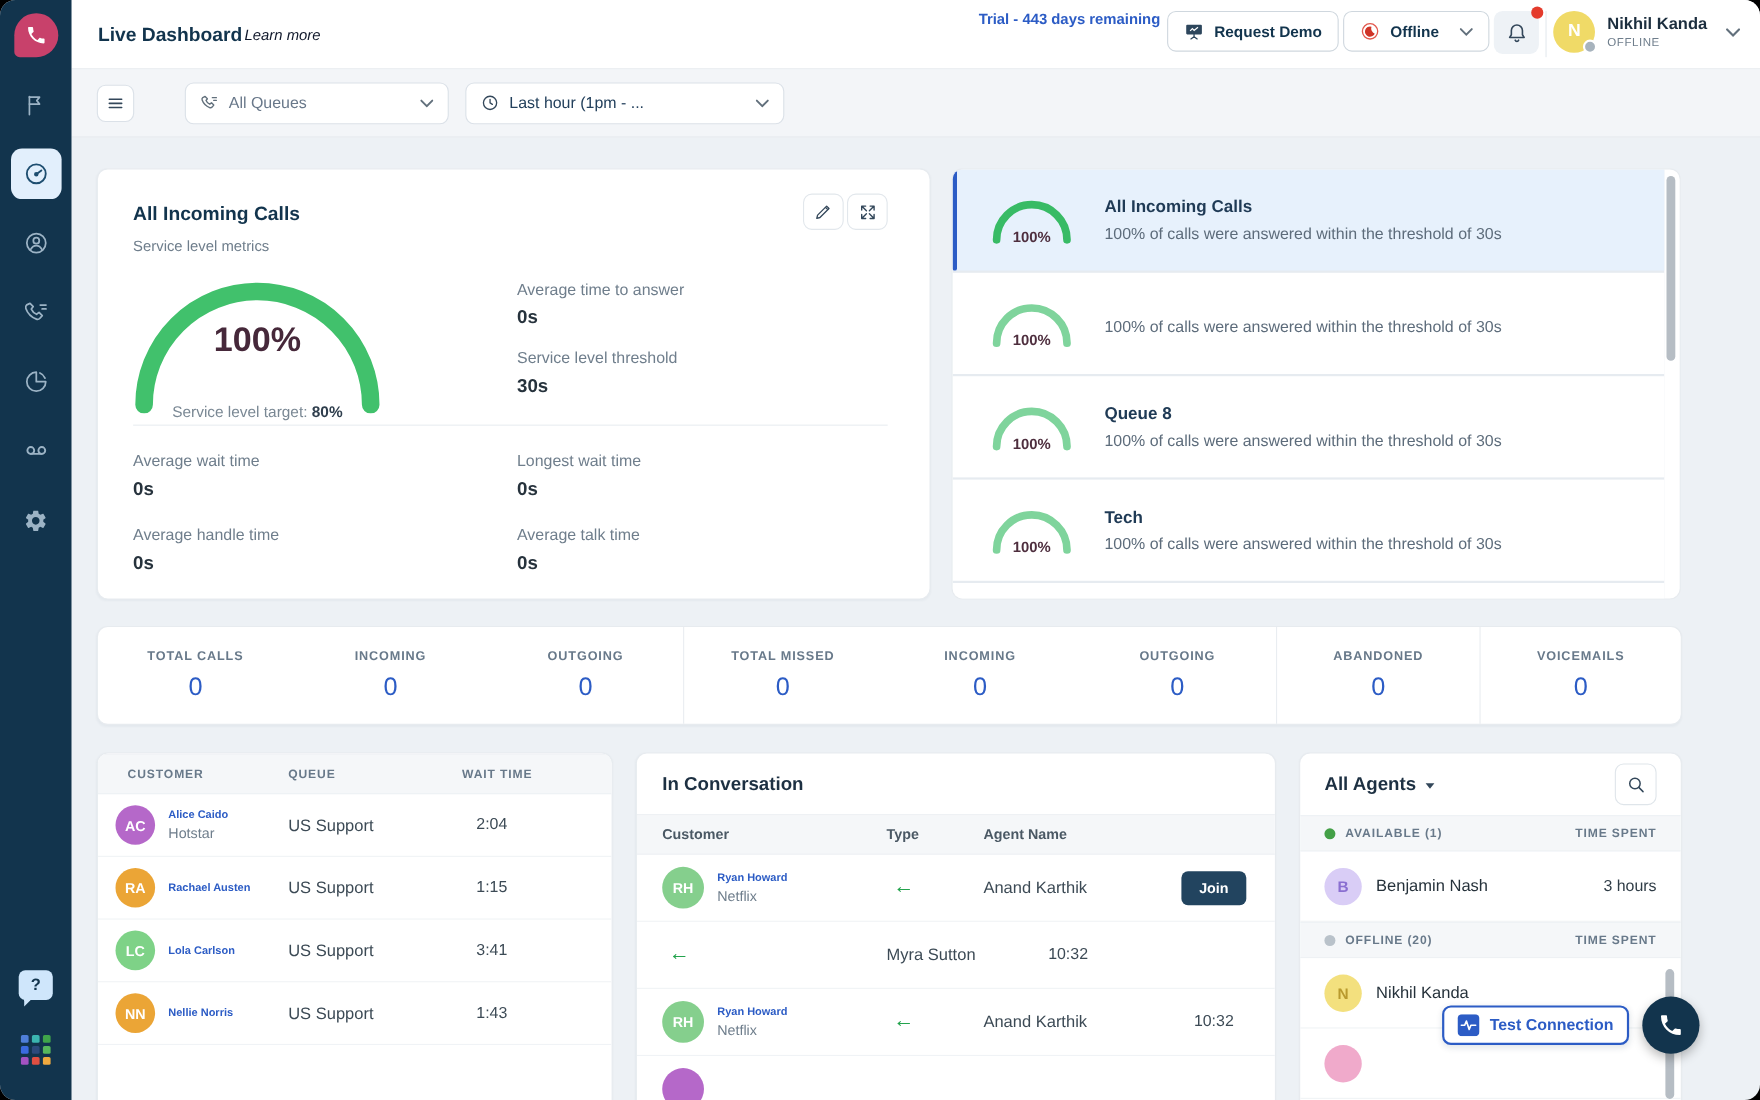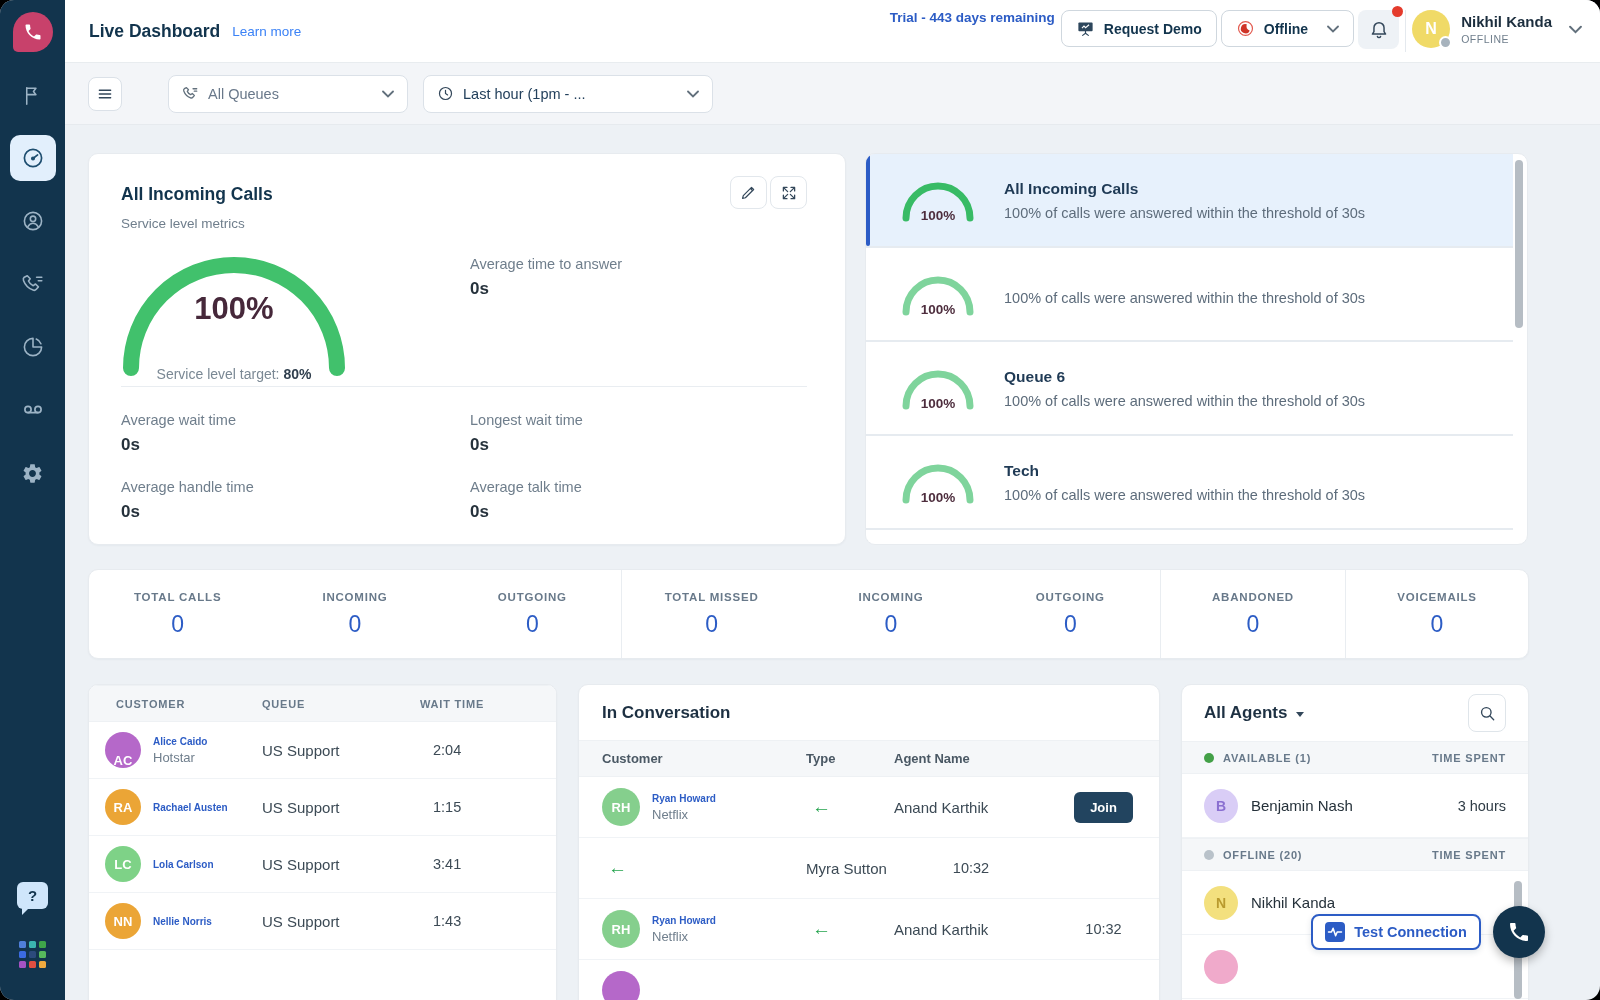--- a/index.html
+++ b/index.html
@@ -18,21 +18,21 @@
   .sidebar-bottom { margin-top:auto; margin-bottom:32px; display:flex; flex-direction:column; gap:32px; align-items:center; }
   .help-bubble { width:31px; height:27px; background:#cfe6fb; border-radius:6px; position:relative; display:flex; align-items:center; justify-content:center; font-weight:700; font-size:15px; color:#12344d; cursor:pointer; }
   .help-bubble::after { content:''; position:absolute; bottom:-6px; left:5px; border:5px solid transparent; border-top-color:#cfe6fb; border-left-color:#cfe6fb; }
   .app-grid { display:grid; grid-template-columns:repeat(3,7px); gap:3px; cursor:pointer; }
   .app-grid span { width:7px; height:7px; border-radius:1.5px; }
 
   
   .main { flex:1; display:flex; flex-direction:column; min-width:0; }
   .topbar { height:63px; background:#fff; display:flex; align-items:center; padding:0 18px 0 24px; border-bottom:1px solid #e8ecef; flex-shrink:0; }
   .topbar-title { font-size:17.5px; font-weight:700; color:#12344d; }
-  .learn-more { color:#3b82f6; font-size:13.5px; margin-left:12px; text-decoration:none; cursor:pointer; }
+  .learn-more { color:#0f172a; font-size:13.5px; margin-left:2px; text-decoration:none; cursor:pointer;font-style:italic; }
   .topbar-right { margin-left:auto; display:flex; align-items:flex-start; gap:4px; }
   .trial { color:#2c5cc5; font-size:13.5px; font-weight:600; margin-right:2px; }
   .btn-white { display:flex; gap:9px; align-items:center; background:#fff; border:1px solid #cfd7de; border-radius:8px; height:37px; padding:0 14px; font-size:14px; font-weight:600; color:#12344d; cursor:pointer; }
   .presence-chevron { margin-left:10px; }
   .bell-btn { width:41px; height:39px; background:#eef2f6; border:none; border-radius:8px; position:relative; display:flex; align-items:center; justify-content:center; cursor:pointer; }
   .bell-dot { position:absolute; top:-4px; right:-4px; width:11px; height:11px; background:#e43b2c; border-radius:50%; }
   .topbar-divider { width:1px; height:42px; background:#e4e9ee; margin:0 2px; }
   .user { display:flex; align-items:center; gap:11px; cursor:pointer; }
   .user-avatar { width:38px; height:38px; border-radius:50%; background:#f0da67; color:#fff; font-weight:700; font-size:16px; display:flex; align-items:center; justify-content:center; position:relative; flex-shrink:0; }
   .user-avatar .dot { position:absolute; bottom:-1px; right:-2px; width:13px; height:13px; border-radius:50%; background:#a7b3bd; border:2px solid #fff; }
@@ -320,20 +320,24 @@
                 <path d="M 12 114 A 103 103 0 0 1 218 114" fill="none" stroke="#41c16c" stroke-width="16" stroke-linecap="round"></path>
               </svg>
             <div class="val">100%</div>
             <div class="target"><span>Service level target:</span> <b>80%</b></div>
           </div>
           <div class="sc-right">
             <div class="blk">
               <div class="m-label">Average time to answer</div>
               <div class="m-value">0s</div>
             </div>
+            <div class="blk">
+              <div class="m-label">Service level threshold</div>
+              <div class="m-value">30s</div>
+            </div>
           </div>
           <div class="sc-div"></div>
           <div class="sc-bottom">
             <div class="blk">
               <div class="m-label">Average wait time</div>
               <div class="m-value">0s</div>
             </div>
             <div class="blk">
               <div class="m-label">Longest wait time</div>
               <div class="m-value">0s</div>
@@ -375,21 +379,21 @@
               </div>
             </div>
             <div class="queue-item">
               <div class="qi-gauge">
                 <svg width="78" height="46" viewBox="0 0 78 46">
                     <path d="M 7 41 A 32 32 0 0 1 71 41" fill="none" stroke="#7fd49c" stroke-width="7" stroke-linecap="round"></path>
                   </svg>
                 <div class="val">100%</div>
               </div>
               <div class="qi-text">
-                <div class="qi-name">Queue 6</div>
+                <div class="qi-name">Queue 8</div>
                 <div class="qi-desc">100% of calls were answered within the threshold of 30s</div>
               </div>
             </div>
             <div class="queue-item">
               <div class="qi-gauge">
                 <svg width="78" height="46" viewBox="0 0 78 46">
                     <path d="M 7 41 A 32 32 0 0 1 71 41" fill="none" stroke="#7fd49c" stroke-width="7" stroke-linecap="round"></path>
                   </svg>
                 <div class="val">100%</div>
               </div>
@@ -450,21 +454,21 @@
       <div class="row3">
 
         <section class="card inqueue">
           <div class="iq-grid iq-head thead">
             <span class="th">CUSTOMER</span>
             <span class="th">QUEUE</span>
             <span class="th">WAIT TIME</span>
           </div>
           <div class="iq-grid iq-row">
             <div class="cust">
-              <div class="avatar" style="background-color: rgb(181, 104, 201); align-items: flex-end;">
+              <div class="avatar" style="background-color: rgb(181, 104, 201);">
                   <span>AC</span>
                 </div>
               <div>
                 <div class="link-name">Alice Caido</div>
                 <div class="sub-name">Hotstar</div>
               </div>
             </div>
             <span class="cell-dark">US Support</span>
             <span class="cell-wait">2:04</span>
           </div>

